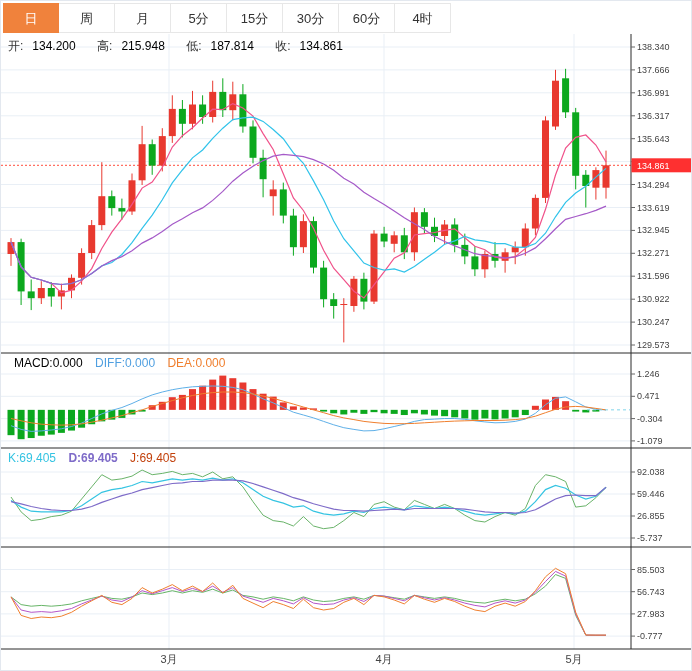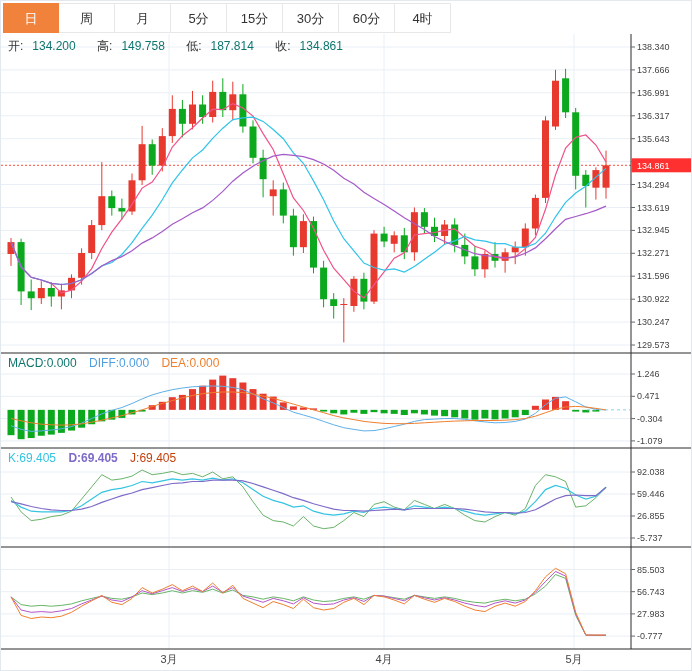--- a/index.html
+++ b/index.html
@@ -7,21 +7,21 @@
        background:#fff;font-family:"Liberation Sans",sans-serif;overflow:hidden;}
   .tabbar{position:absolute;left:2px;top:2px;display:flex;height:30px;z-index:5;}
   .tab{width:56px;height:30px;line-height:30px;text-align:center;font-size:13px;color:#333;
        border:1px solid #e7e7e7;border-left:none;cursor:pointer;box-sizing:border-box;background:#fff;}
   .tab:first-child{border-left:1px solid #e7e7e7;}
   .tab.active{background:#f0823c;border-color:#f0823c;color:#fff;}
   svg#cv{position:absolute;left:0;top:0;}
   .legend{position:absolute;font-size:12px;white-space:nowrap;z-index:4;}
   .legend span{margin-right:9px;}
   .lbl{color:#333;}
-  .c-red{color:#0f766e;} .c-pink{color:#f0528a;} .c-cyan{color:#31c3ea;} .c-purple{color:#a55ac8;}
+  .c-red{color:#000000;} .c-pink{color:#f0528a;} .c-cyan{color:#31c3ea;} .c-purple{color:#a55ac8;}
   .c-blue{color:#4f9fe0;} .c-orange{color:#f07f2e;}
   .c-k{color:#35c4e2;} .c-d{color:#7e6bc8;font-weight:bold;} .c-j{color:#c2410c;}
   .c-r12{color:#b455c8;} .c-g{color:#67b567;}
 </style>
 </head>
 <body>
 
 <div class="app">
   <div class="tabbar">
       <div class="tab active">日</div>
@@ -314,25 +314,25 @@
       <text x="636" y="638.1" font-size="9" fill="#444444" font-family="&quot;Liberation Sans&quot;,sans-serif">-0.777</text>
       <rect x="630.5" y="157.3" width="60" height="14" fill="#fe3030"></rect>
       <text x="636" y="167.8" font-size="9" fill="#fff" font-family="&quot;Liberation Sans&quot;,sans-serif">134.861</text>
       <text x="168" y="662" font-size="11" fill="#444" text-anchor="middle" font-family="&quot;Liberation Sans&quot;,sans-serif">3月</text>
       <text x="383" y="662" font-size="11" fill="#444" text-anchor="middle" font-family="&quot;Liberation Sans&quot;,sans-serif">4月</text>
       <text x="573" y="662" font-size="11" fill="#444" text-anchor="middle" font-family="&quot;Liberation Sans&quot;,sans-serif">5月</text>
     </svg>
 
   <div class="legend" style="left:7px;top:37px;">
     <span><span class="lbl">开:</span><span class="c-red">134.200</span></span>
-    <span><span class="lbl">高:</span><span class="c-red">149.758</span></span>
+    <span><span class="lbl">高:</span><span class="c-red">215.948</span></span>
     <span><span class="lbl">低:</span><span class="c-red">187.814</span></span>
     <span><span class="lbl">收:</span><span class="c-red">134.861</span></span>
   </div>
-  <div class="legend" style="left:7px;top:355px;">
+  <div class="legend" style="left:13px;top:355px;">
     <span class="c-red">MACD:0.000</span>
     <span class="c-blue">DIFF:0.000</span>
     <span class="c-orange">DEA:0.000</span>
   </div>
   <div class="legend" style="left:7px;top:450px;">
     <span class="c-k">K:69.405</span>
     <span class="c-d">D:69.405</span>
     <span class="c-j">J:69.405</span>
   </div>
 </div>

